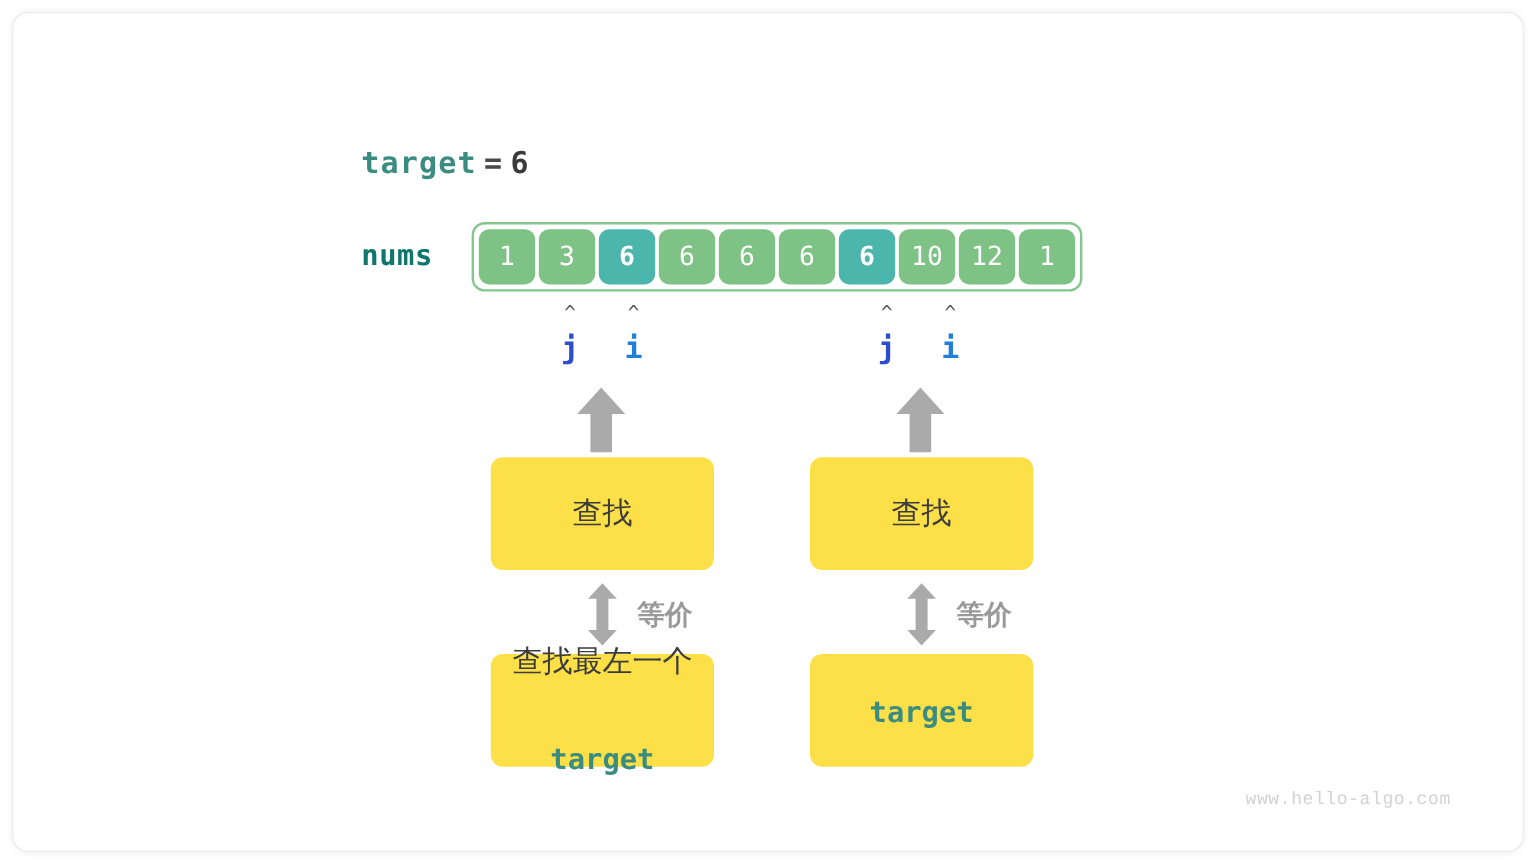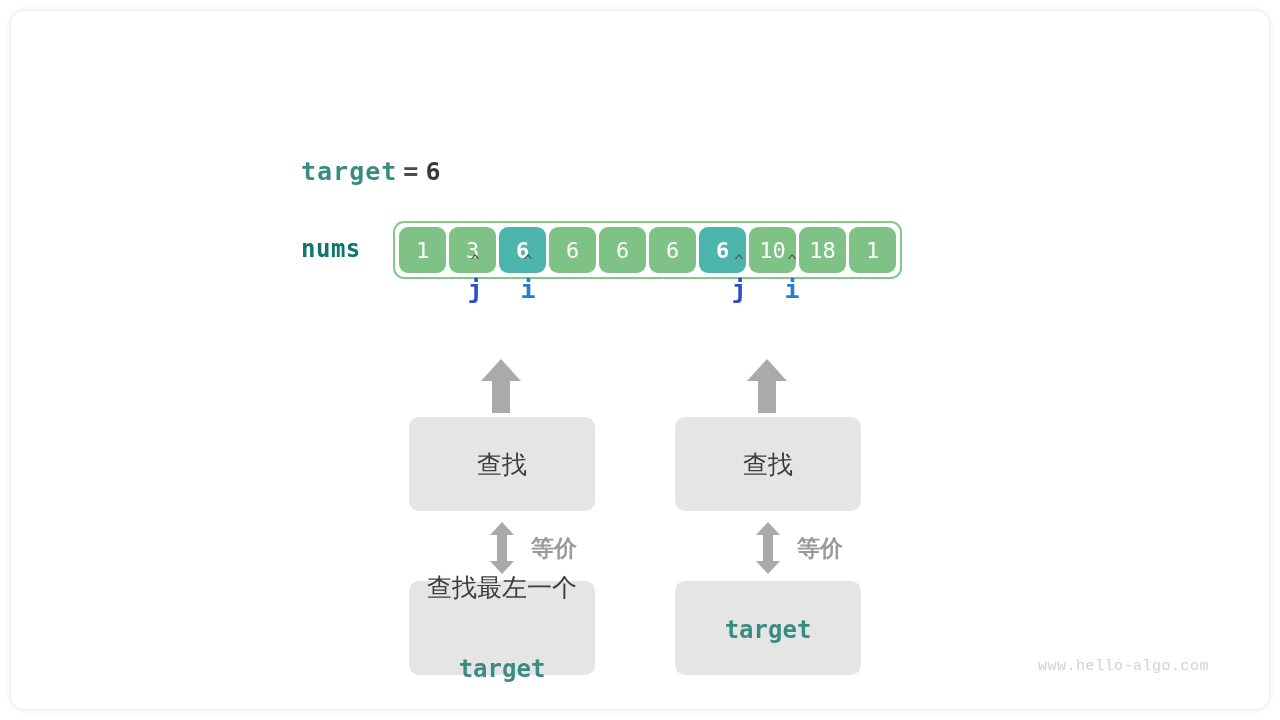--- a/index.html
+++ b/index.html
@@ -20,21 +20,21 @@
     top: 10px;
     width: 1260px;
     height: 700px;
     background: #ffffff;
     border-radius: 14px;
     border: 1px solid #ececec;
     box-shadow: 0 0 6px rgba(0,0,0,0.08);
     box-sizing: border-box;
   }
 
-  .abs { position: absolute; margin-top: 36px; }
+  .abs { position: absolute; }
 
   
   #target-line {
     left: 290px;
     top: 110px;
     font-family: "DejaVu Sans Mono", monospace;
     font-size: 25px;
     font-weight: bold;
     letter-spacing: 1px;
     white-space: nowrap;
@@ -110,21 +110,21 @@
   }
   .pointer.j .plabel { color: #2c4ecc; }
   .pointer.i .plabel { color: #1f7fda; }
 
   
   .up-arrow { width: 42px; height: 56px; }
   .dbl-arrow { width: 26px; height: 54px; }
 
   
   .grey-box {
-    background: #e5e5e5;
+    background: #fde047;
     border-radius: 10px;
     width: 186px;
     box-sizing: border-box;
     display: flex;
     flex-direction: column;
     align-items: center;
     justify-content: center;
   }
   .gb-cn {
     font-family: "Liberation Sans", "DejaVu Sans", sans-serif;
@@ -177,21 +177,21 @@
 
   <div class="abs" id="array-container">
     <div class="array-cell">1</div>
     <div class="array-cell">3</div>
     <div class="array-cell hl">6</div>
     <div class="array-cell">6</div>
     <div class="array-cell">6</div>
     <div class="array-cell">6</div>
     <div class="array-cell hl">6</div>
     <div class="array-cell">10</div>
-    <div class="array-cell">18</div>
+    <div class="array-cell">12</div>
     <div class="array-cell">1</div>
   </div>
 
   <div class="pointer j" style="left:444px; top:242px;">
     <span class="caret">^</span>
     <span class="plabel">j</span>
   </div>
   <div class="pointer i" style="left:497px; top:242px;">
     <span class="caret">^</span>
     <span class="plabel">i</span>

